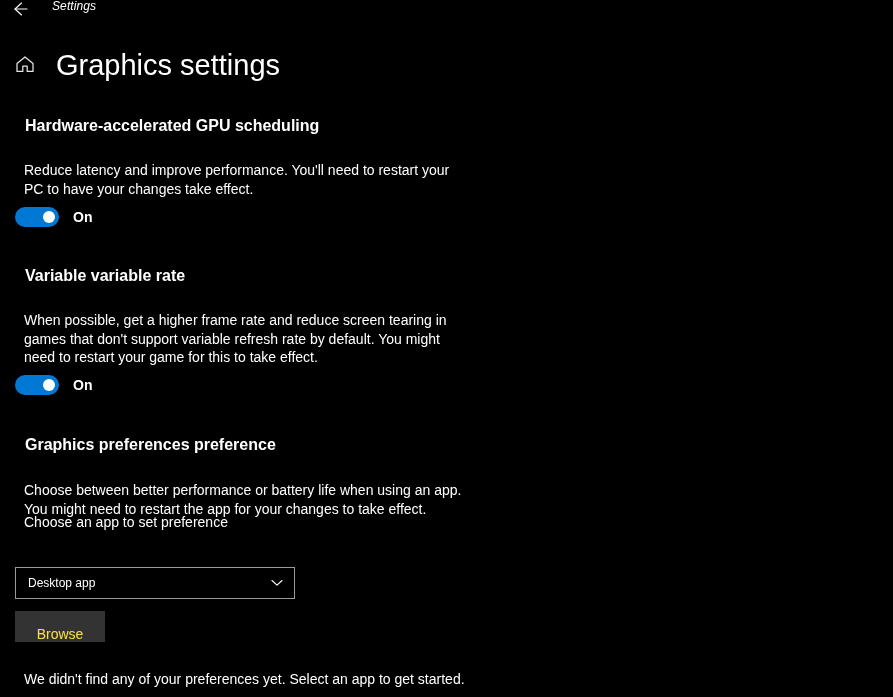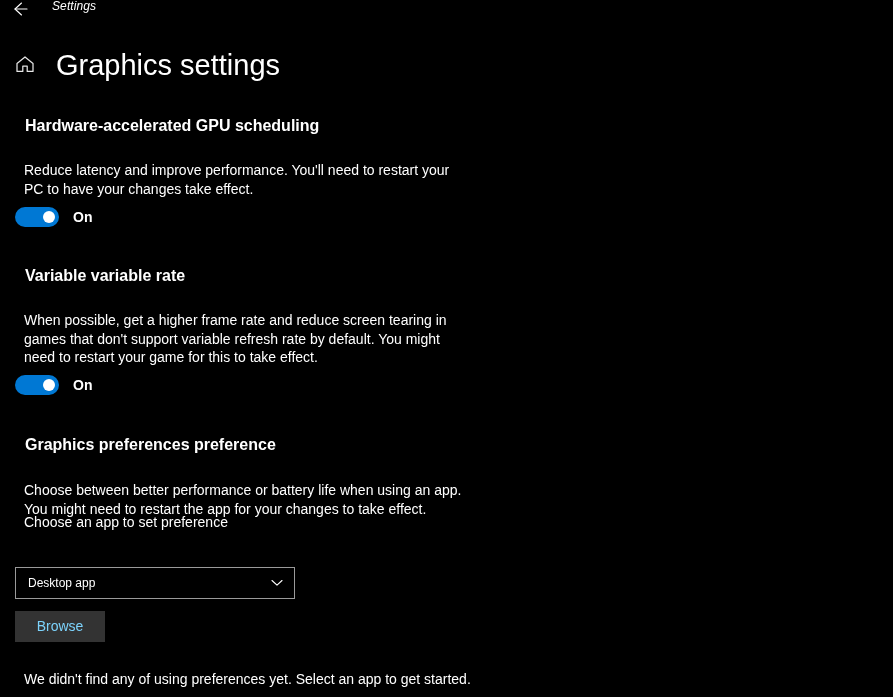--- a/index.html
+++ b/index.html
@@ -169,22 +169,22 @@
 
   
   .browse-btn {
     position: absolute;
     left: 15px;
     top: 611px;
     width: 90px;
     height: 31px;
     background: #333333;
     border: none;
-    padding: 0;
-    color: #7dd3fc;
+    padding: 8px;
+    color: #fde047;
     font-family: "Liberation Sans", sans-serif;
     font-size: 14px;
     line-height: 31px;
     text-align: center;
     letter-spacing: 0px;
   }
 </style>
 </head>
 <body>
 
@@ -238,15 +238,15 @@
     <div class="dropdown-value">Desktop app</div>
     <span class="dropdown-chevron">
       <svg width="14" height="12" viewBox="0 0 14 12">
         <path d="M2 3.5 L7 8.2 L12 3.5" fill="none" stroke="#ffffff" stroke-width="1.1" stroke-linecap="round" stroke-linejoin="round"></path>
       </svg>
     </span>
   </div>
 
   <button class="browse-btn">Browse</button>
 
-  <div class="body-text" style="top:670px; width:520px;">We didn't find any of using preferences yet. Select an app to get started.</div>
+  <div class="body-text" style="top:670px; width:520px;">We didn't find any of your preferences yet. Select an app to get started.</div>
 
 </div>
 
 </body></html>

